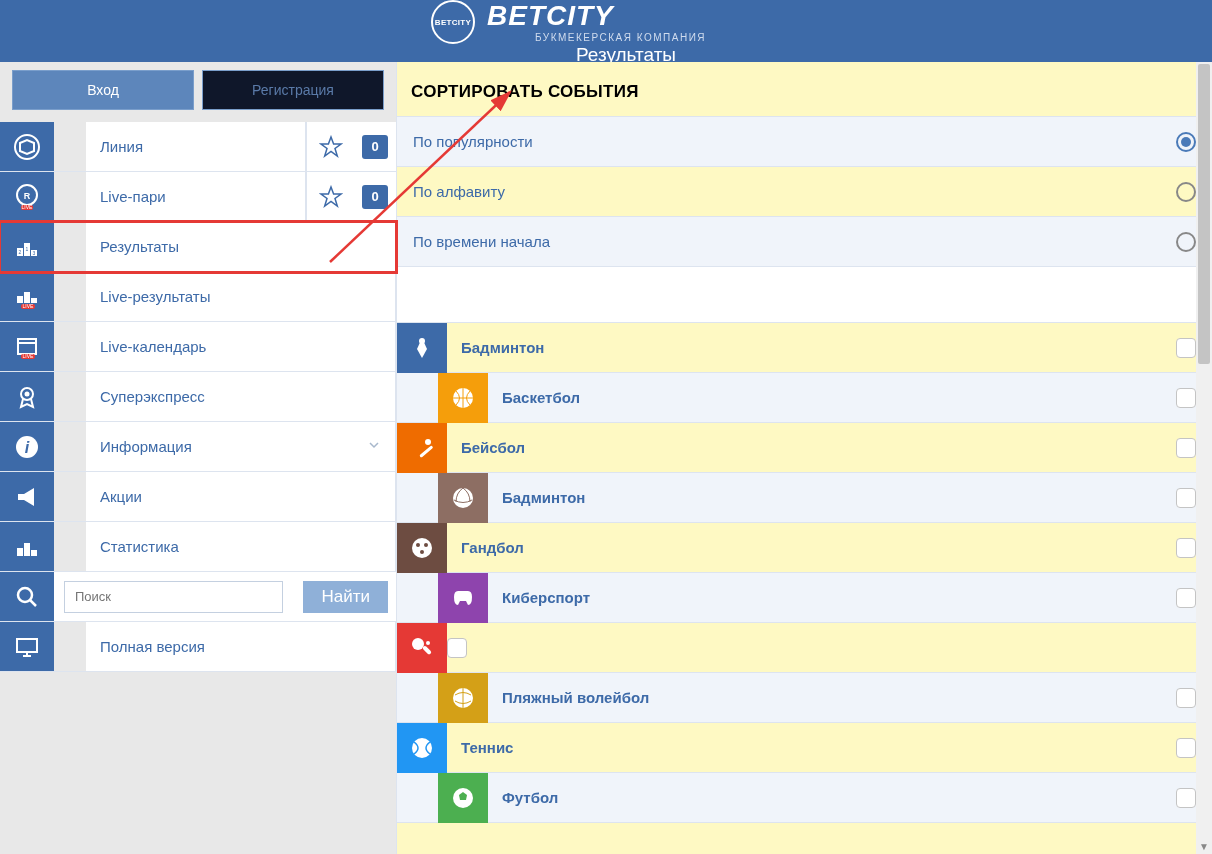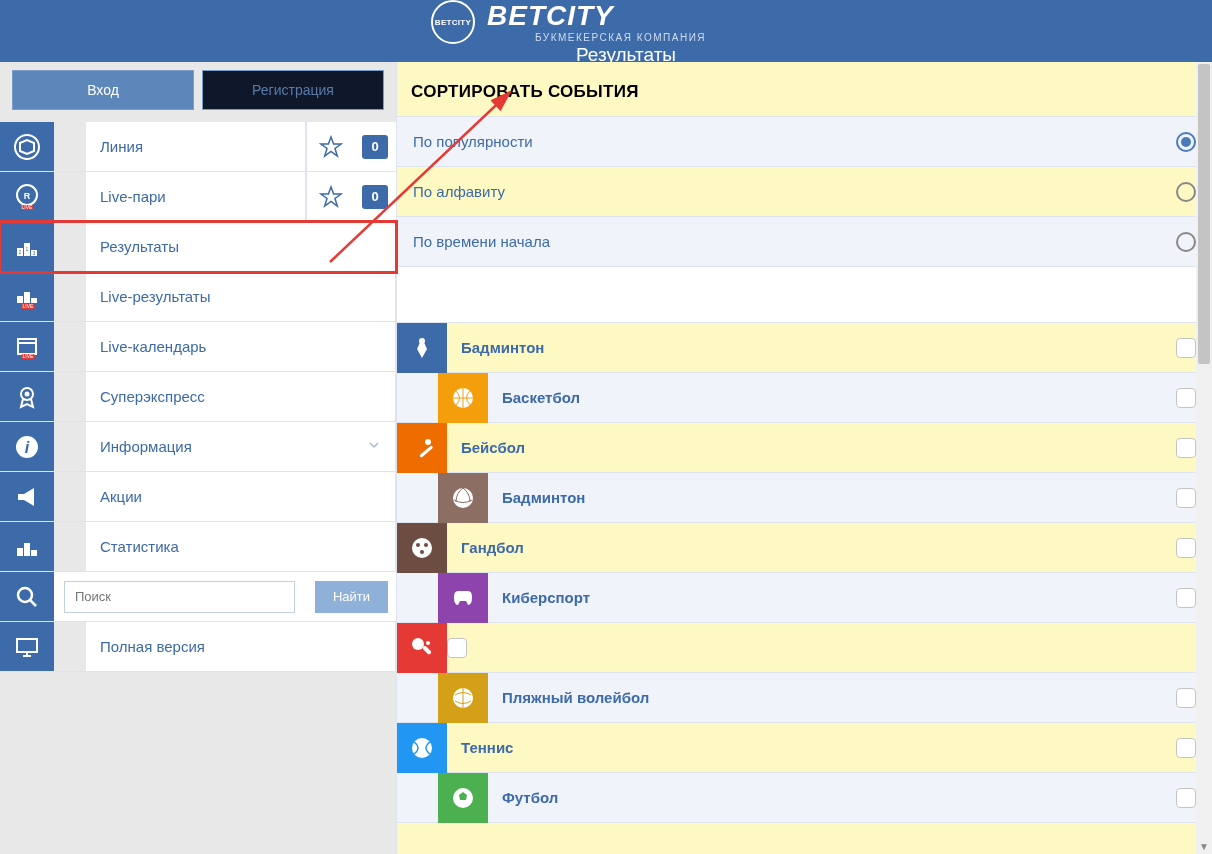--- a/index.html
+++ b/index.html
@@ -28,21 +28,21 @@
   .nav-body { flex: 1; background: #fff; display: flex; align-items: center; padding: 0 14px; color: #3d6aa8; font-size: 15px; font-weight: 500; cursor: pointer; border-right: 1px solid #dde4ef; margin-left: 32px; }
   .nav-extras { display: flex; background: #fff; }
   .nav-star { width: 48px; display: flex; align-items: center; justify-content: center; border-left: 1px solid #dde4ef; }
   .nav-count { width: 42px; display: flex; align-items: center; justify-content: center; }
   .count-badge { background: #3d6aa8; color: #fff; width: 26px; height: 24px; border-radius: 3px; display: flex; align-items: center; justify-content: center; font-size: 13px; font-weight: bold; }
   
   .nav-row.highlighted { outline: 3px solid #e53935; outline-offset: -1px; z-index: 5; }
   
   .nav-search { display: flex; align-items: center; gap: 20px; flex: 1; background: #fff; padding: 0 8px 0 10px; }
   .search-input { flex: 1; height: 32px; border: 1px solid #c4d0e0; padding: 0 10px; font-size: 13px; color: #888; }
-  .search-btn { height: 32px; padding: 0 18px; background: #8fb0d8; color: #fff; border: none; font-size: 13px; cursor: pointer; }
+  .search-btn { height: 32px; padding: 0 18px; background: #8fb0d8; color: #fff; border: none; font-size: 17px; cursor: pointer; }
   
   .nav-chevron { margin-left: auto; color: #a8b8cc; }
   
   .main { flex: 1; background: #fef9c3; position: relative; overflow-y: auto; border-left: 1px solid #dde4ef; }
   
   .sort-header { padding: 20px 14px 14px; font-size: 17px; font-weight: bold; letter-spacing: 0.3px; border-bottom: 1px solid #dde4ef; }
   
   .sort-list { }
   .sort-row { display: flex; align-items: center; height: 50px; padding: 0 16px; border-bottom: 1px solid #dde4ef; color: #3d6aa8; font-size: 15px; cursor: pointer; }
   .sort-row:nth-child(odd) { background: #f0f4fa; }

